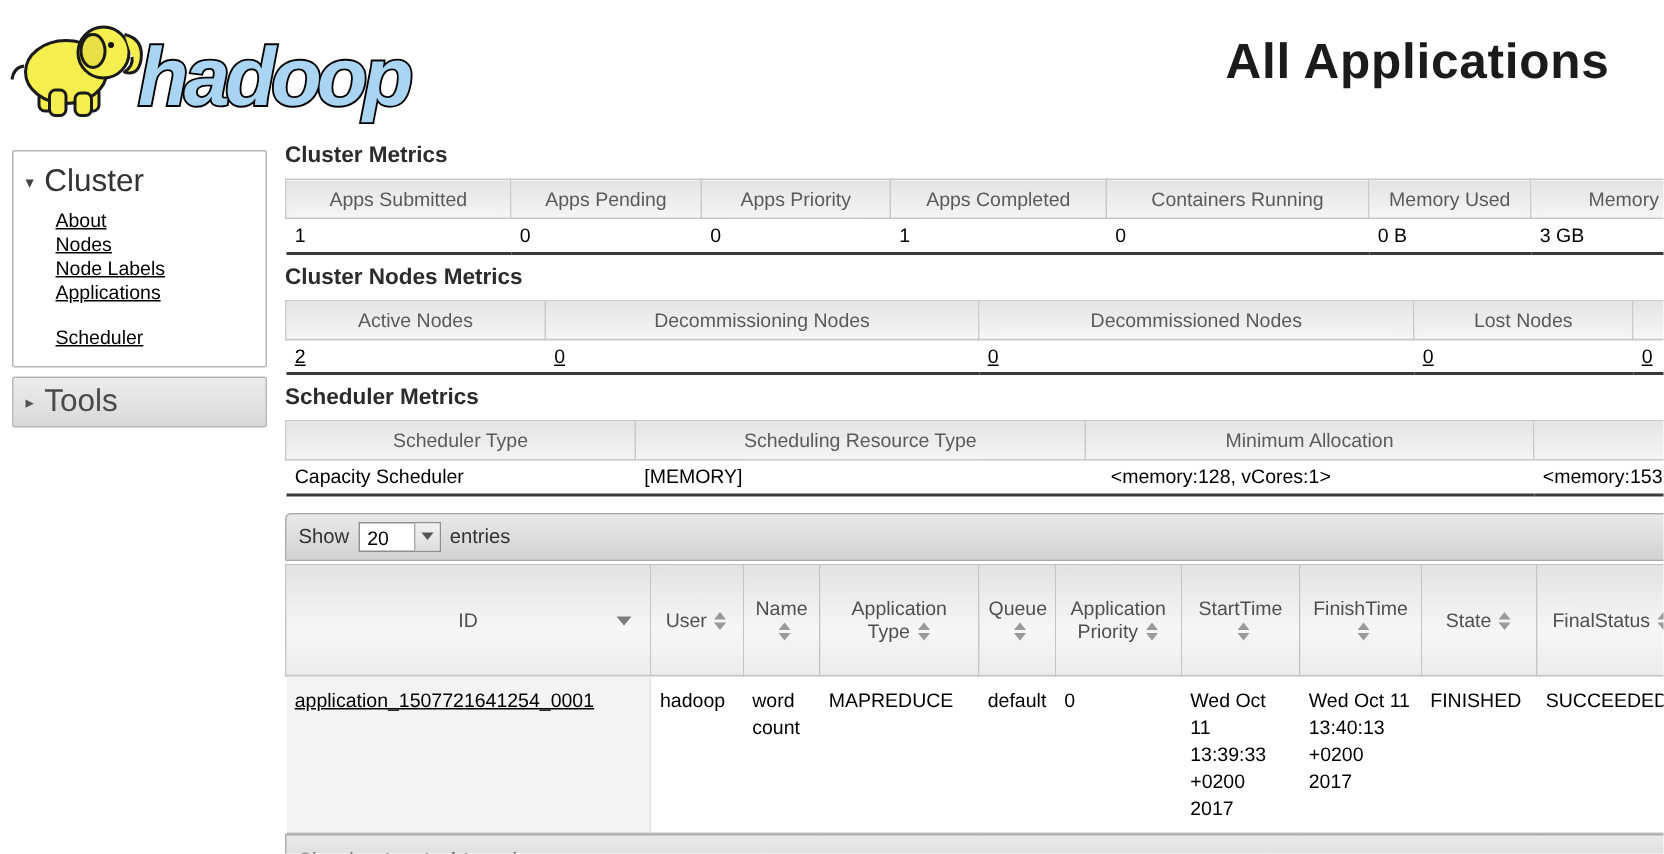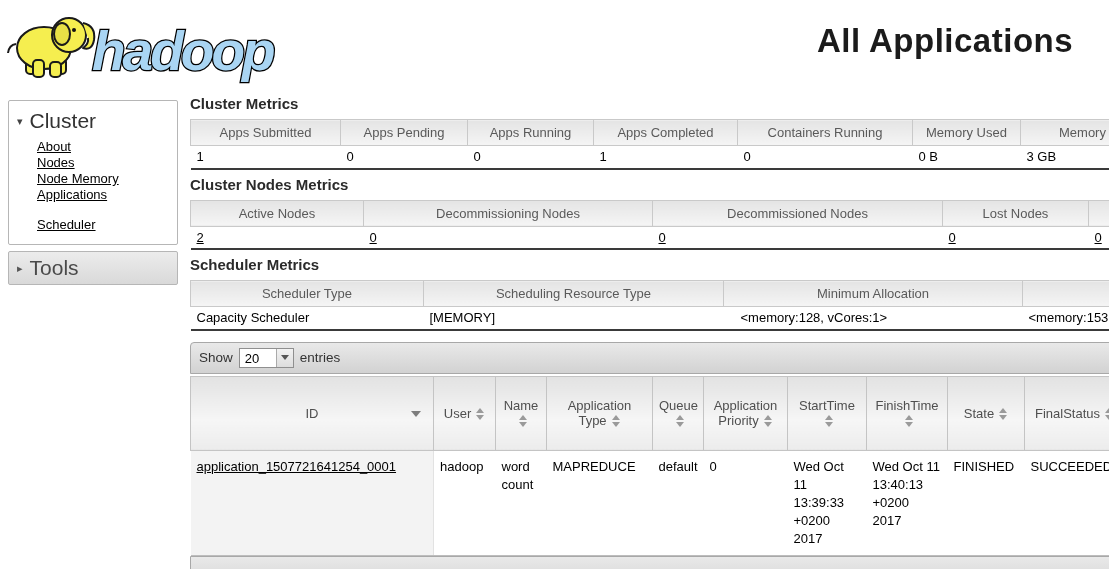--- a/index.html
+++ b/index.html
@@ -101,21 +101,21 @@
 
 <nav class="sidebar">
   <div class="nav-box">
     <div class="nav-head">
       <span class="caret">▾</span>
       <span class="lbl">Cluster</span>
     </div>
     <div class="nav-links">
       <a>About</a>
       <a>Nodes</a>
-      <a>Node Memory</a>
+      <a>Node Labels</a>
       <a>Applications</a>
     </div>
     <div class="nav-sched">
       <a>Scheduler</a>
     </div>
   </div>
   <div class="tools-bar">
     <span class="caret">▸</span>
     <span class="lbl">Tools</span>
   </div>
@@ -131,21 +131,21 @@
         <col style="width:126px">
       <col style="width:144px">
         <col style="width:175px">
         <col style="width:108px">
         <col style="width:180px">
     </colgroup>
     <tbody>
         <tr>
       <th>Apps Submitted</th>
       <th>Apps Pending</th>
-      <th>Apps Running</th>
+      <th>Apps Priority</th>
       <th>Apps Completed</th>
       <th>Containers Running</th>
       <th>Memory Used</th>
       <th class="pad-left-lg">Memory</th>
     </tr>
     <tr>
       <td>1</td>
       <td>0</td>
       <td>0</td>
       <td>1</td>

